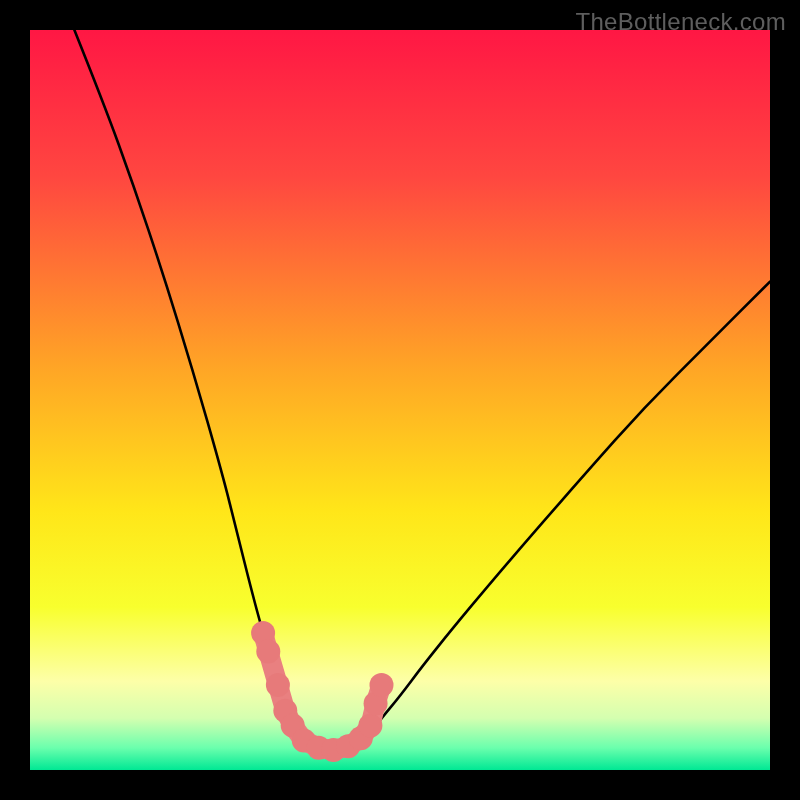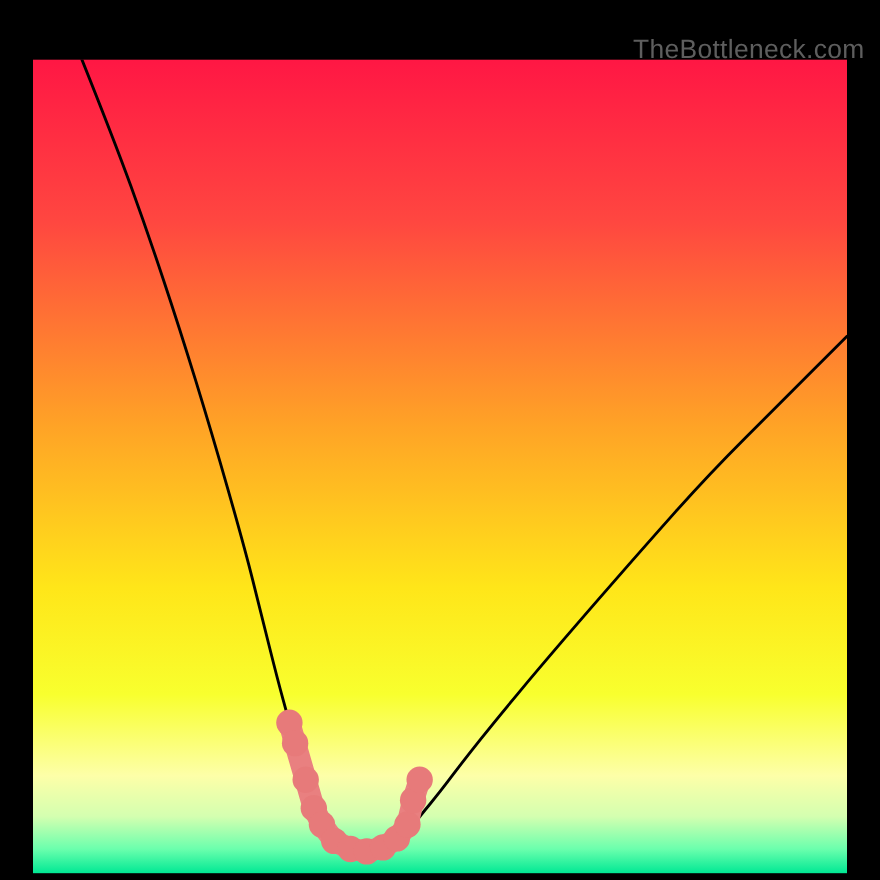--- a/index.html
+++ b/index.html
@@ -2,21 +2,20 @@
 <html><head>
 <meta charset="utf-8">
 <style>
   * { margin: 0; padding: 0; box-sizing: border-box; }
   html, body { width: 800px; height: 800px; overflow: hidden; background: #000; }
   .frame {
     position: relative;
     width: 800px;
     height: 584px;
     background: #000;
-    margin-top: 24px;
   }
   .watermark {
     position: absolute;
     top: 8px;
     right: 14px;
     font-family: Arial, Helvetica, sans-serif;
     font-size: 24px;
     font-weight: 500;
     color: #5e5e5e;
     letter-spacing: 0.3px;

